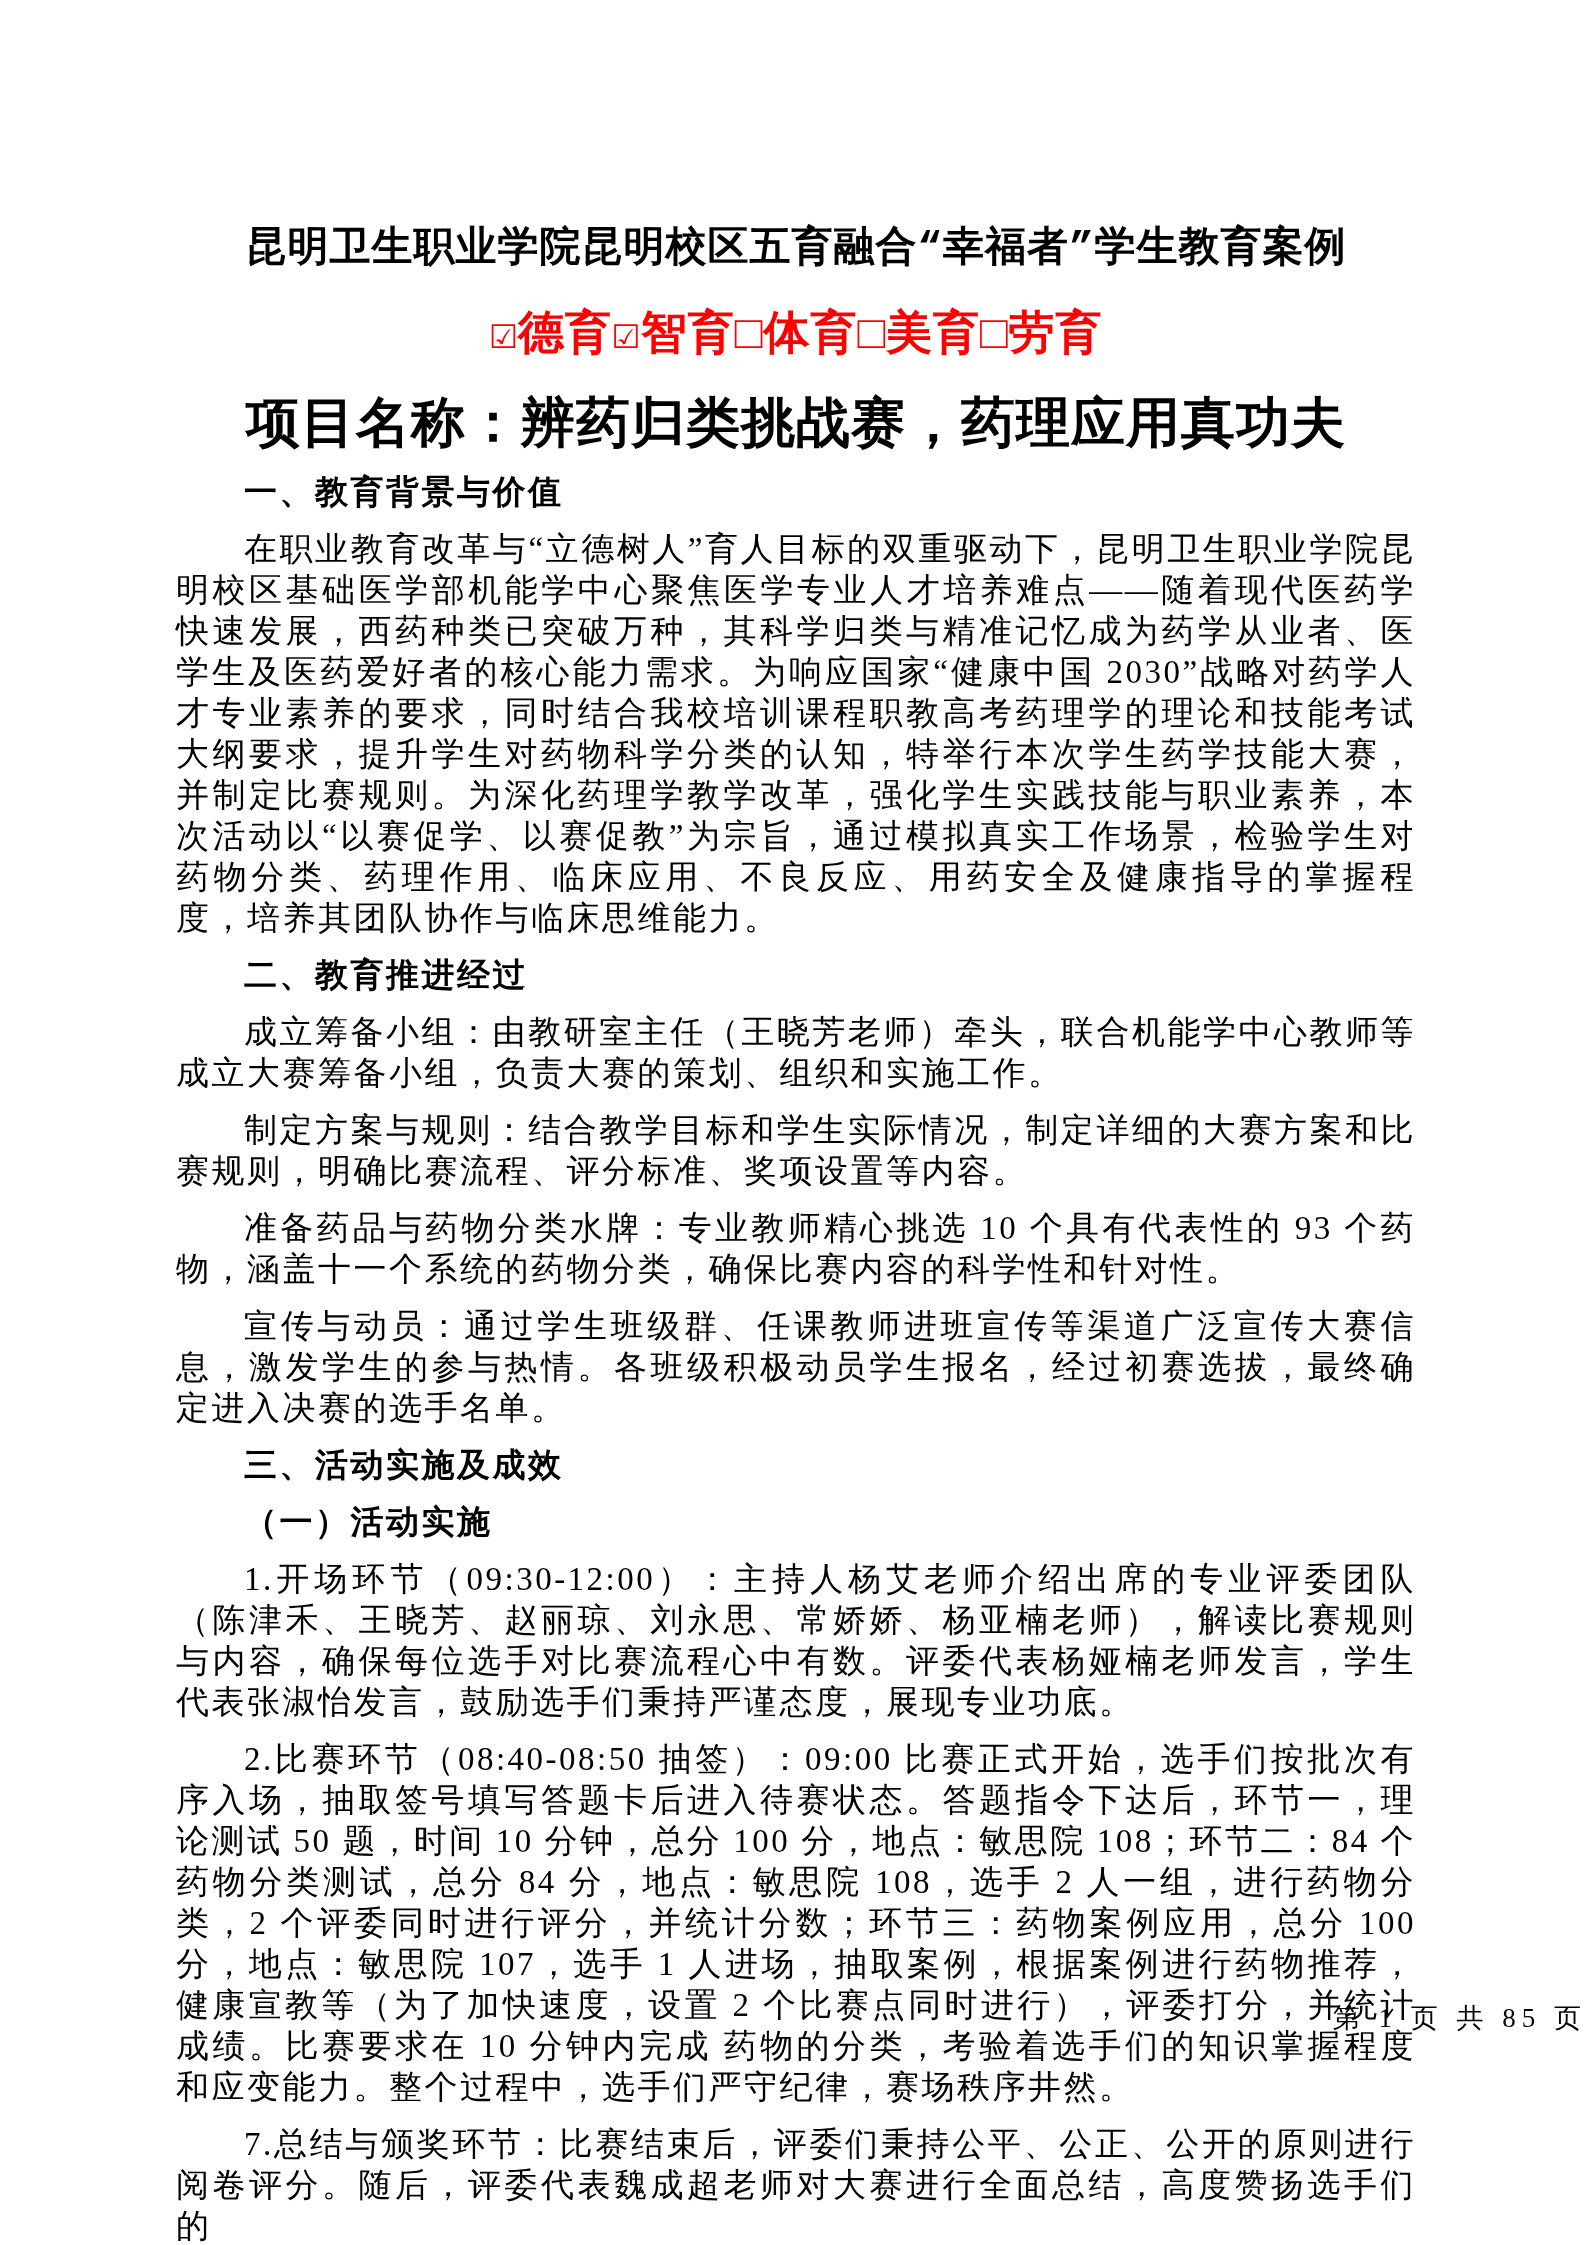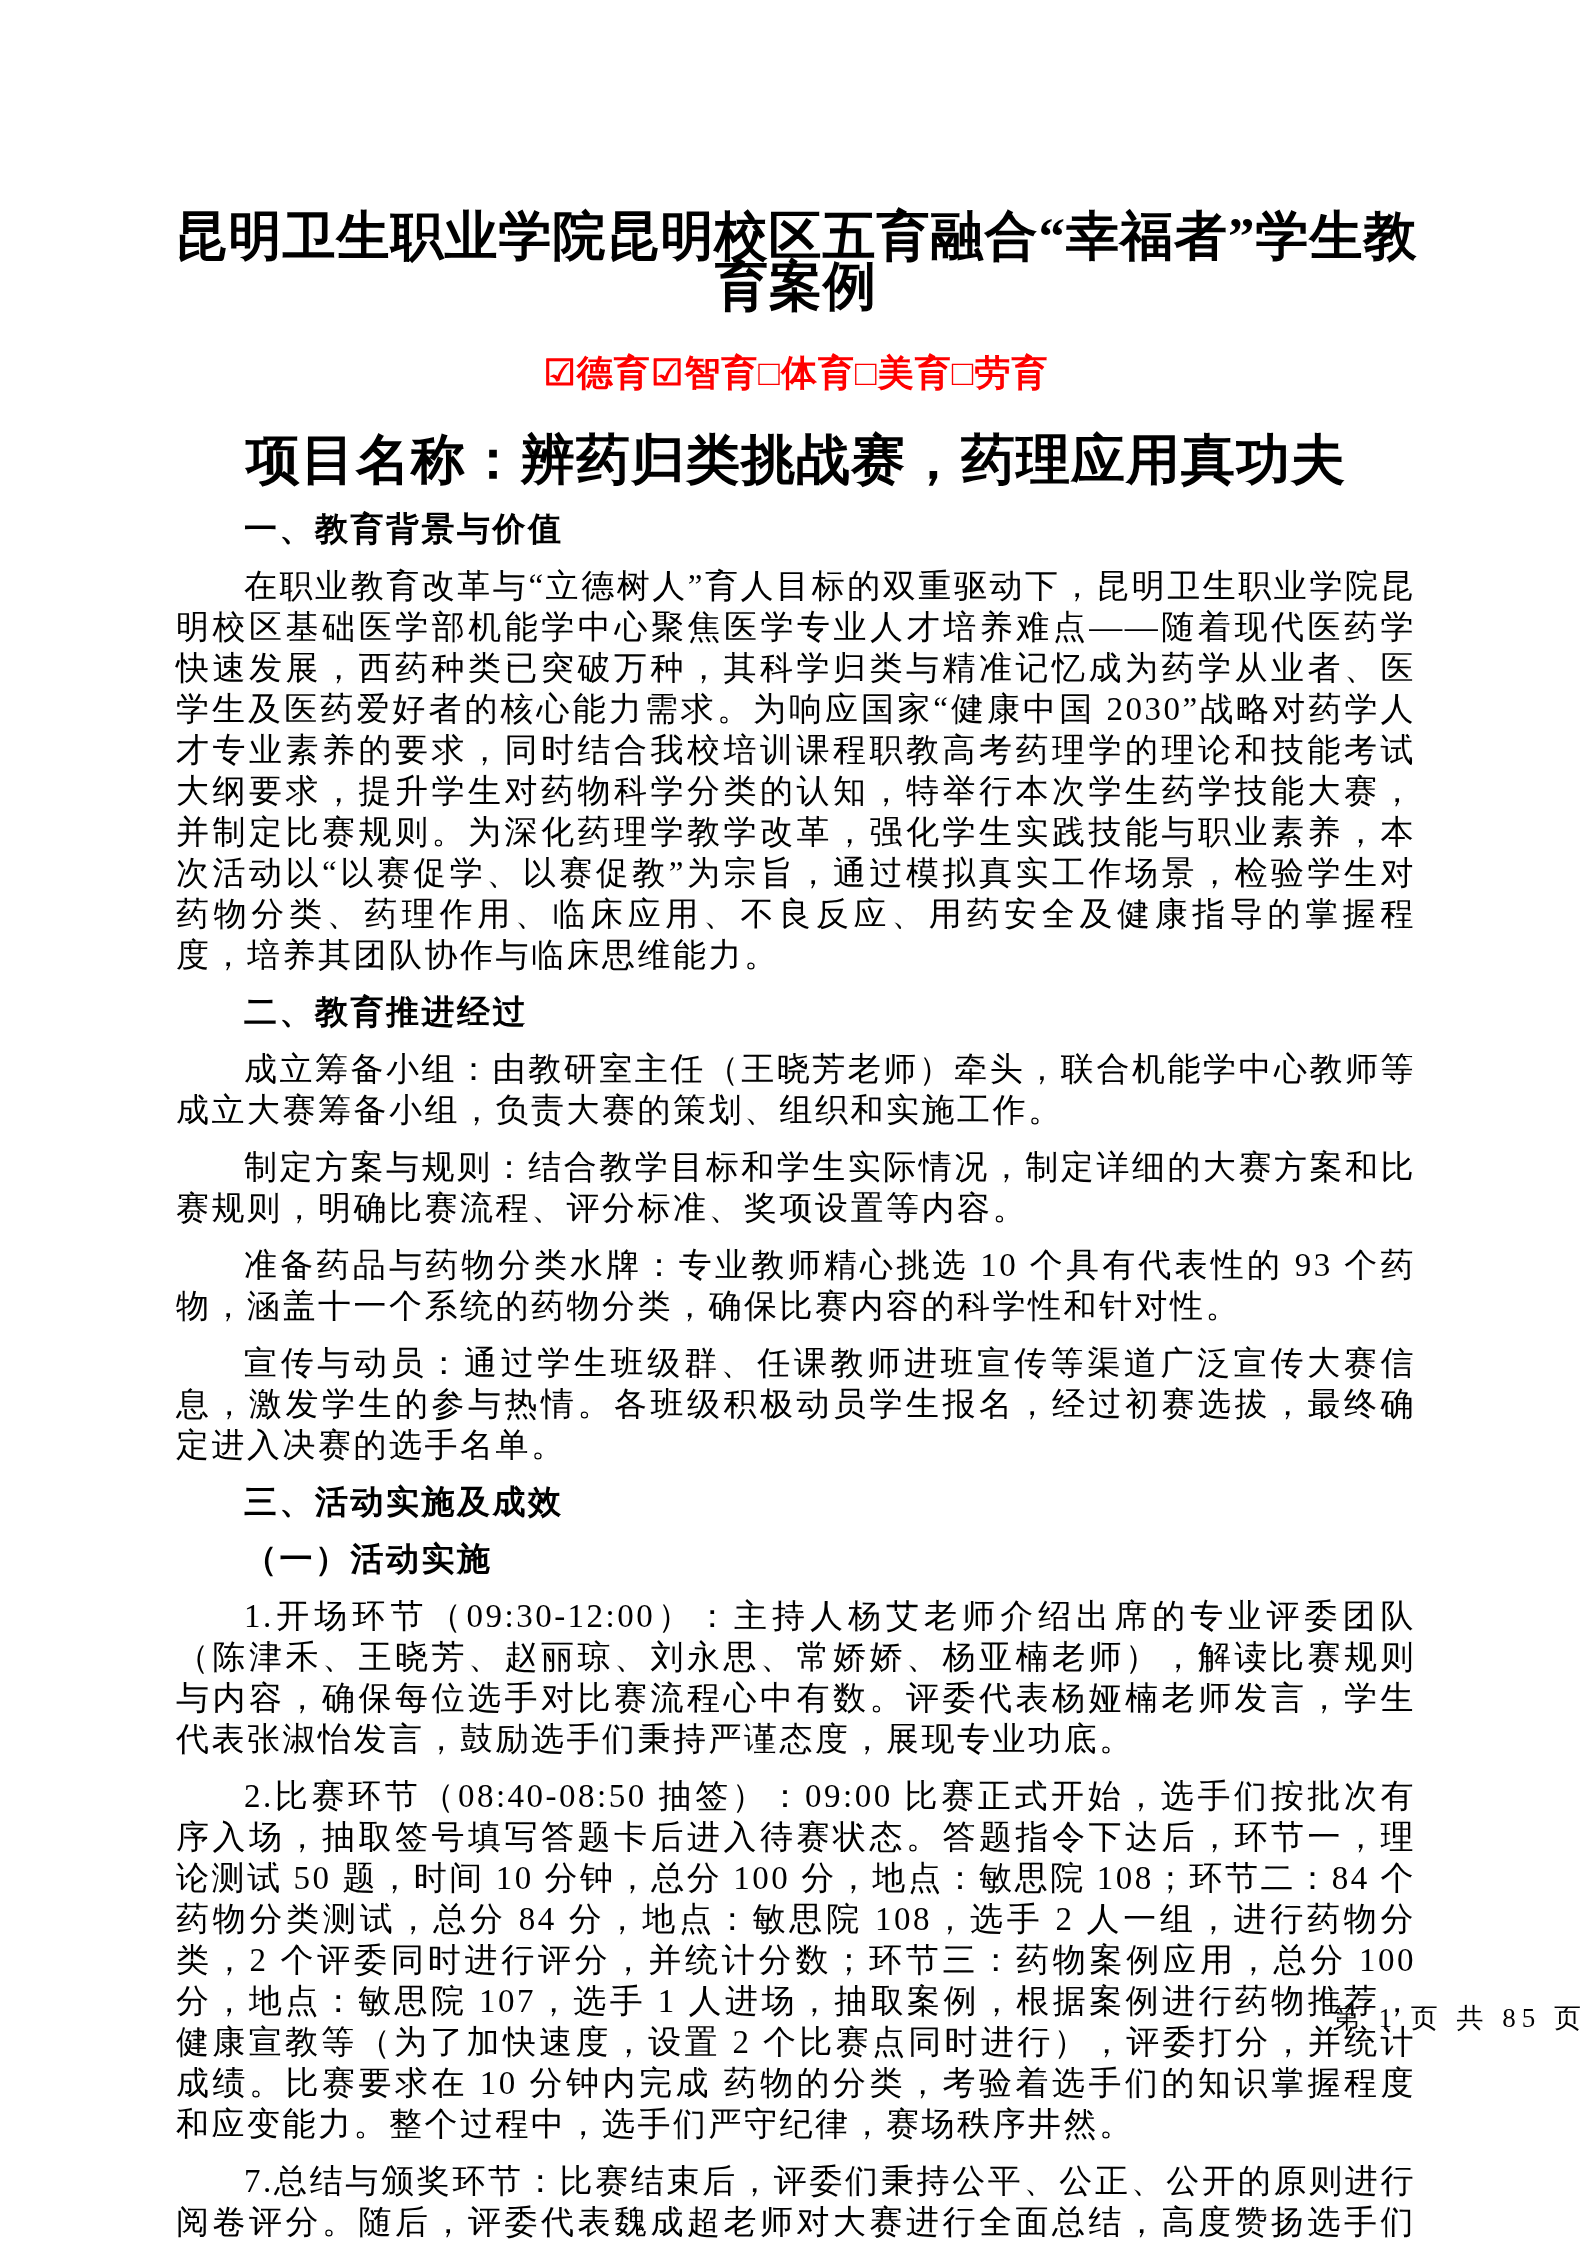--- a/index.html
+++ b/index.html
@@ -13,34 +13,34 @@
     overflow: hidden;
     margin: 0 auto;
   }
   .content {
     position: absolute;
     left: 160px;
     width: 1272px;
     top: 208px;
   }
   .main-title {
-    margin: 3px;
-    font-family: Liberation Serif, serif;
+    margin: 16px;
+    font-family: Liberation Mono, monospace;
     font-weight: bold;
-    font-size: 53px;
+    font-size: 41px;
     line-height: 50px;
     text-align: center;
     letter-spacing: 1px;
   }
   .five-edu {
     margin-top: 38px;
     text-align: center;
-    font-family: Liberation Serif, serif;
+    font-family: Liberation Mono, monospace;
     font-weight: bold;
-    font-size: 36px;
+    font-size: 46px;
     line-height: 48px;
     letter-spacing: 1px;
   }
   .five-edu .cb-item { display: inline; }
   .project-title {
     margin: 38px 0 0 0;
     text-align: center;
     font-family: "Liberation Sans", sans-serif;
     font-weight: bold;
     font-size: 54px;

